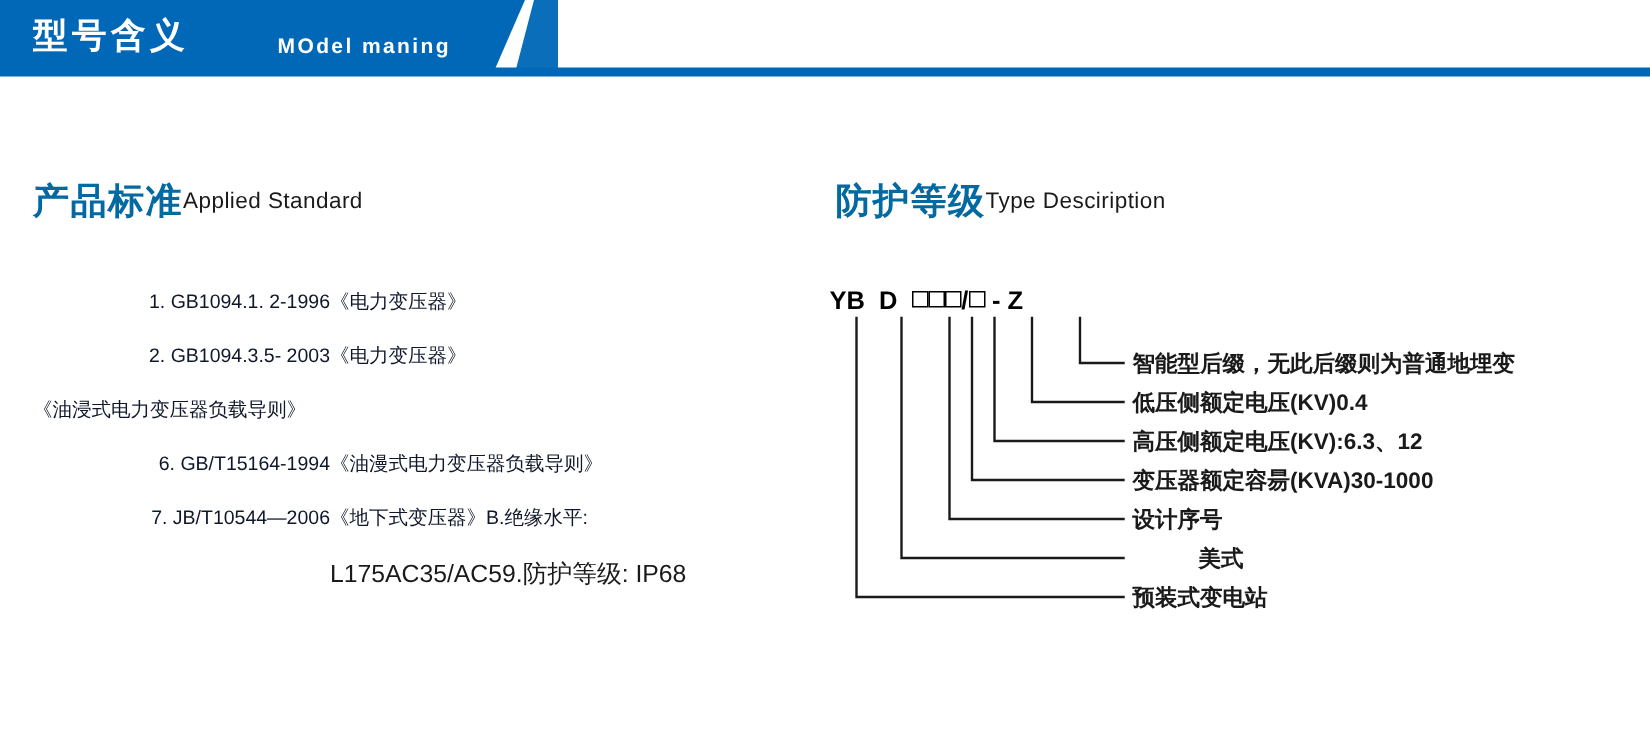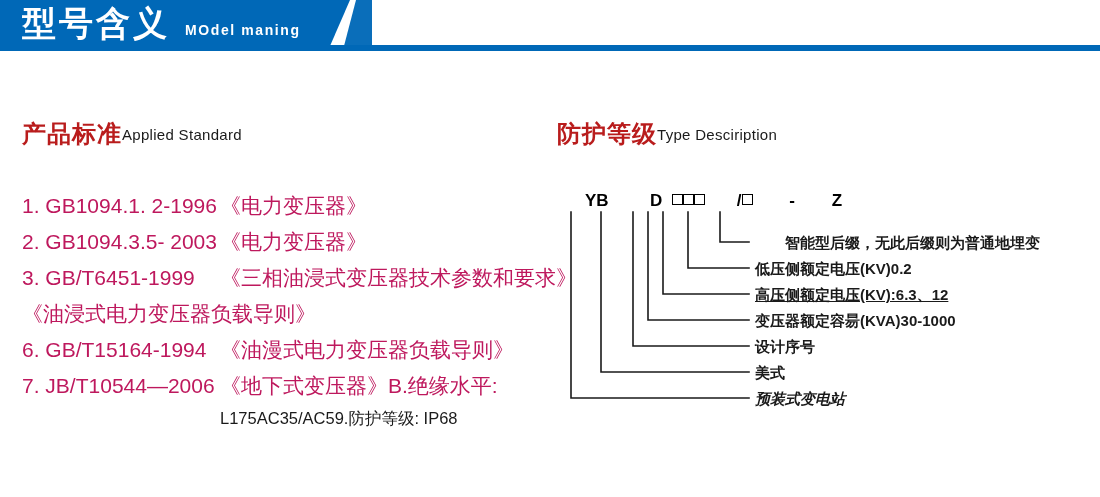--- a/index.html
+++ b/index.html
@@ -43,21 +43,21 @@
   .banner-underbar {
     position: absolute;
     left: 0; top: 45px;
     width: 1100px;
     height: 6px;
     background: #0068B7;
   }
   #banner-title-cn {
     position: absolute;
     left: 22px; top: 5px;
-    font-size: 34px;
+    font-size: 23px;
     font-weight: bold;
     color: #ffffff;
     letter-spacing: 3px;
     line-height: 36px;
     white-space: nowrap;
   }
   #banner-title-en {
     position: absolute;
     left: 185px; top: 21px;
     font-size: 14px;
@@ -70,21 +70,21 @@
   }
 
   
   .section-heading {
     position: absolute;
     white-space: nowrap;
   }
   .heading-cn {
     font-size: 24px;
     font-weight: bold;
-    color: #b91c1c;
+    color: #0369a1;
     letter-spacing: 1px;
     vertical-align: middle;
   }
   .heading-en {
     font-size: 15px;
     font-weight: normal;
     color: #1a1a1a;
     letter-spacing: 0.3px;
     vertical-align: middle;
   }
@@ -94,23 +94,24 @@
   
   #standards-list {
     position: absolute;
     left: 22px; top: 192px;
     width: 520px;
   }
   .std-row {
     display: flex;
     align-items: baseline;
     height: 36px;
-    font-size: 21px;
-    color: #be185d;
-    white-space: nowrap;
+    font-size: 13px;
+    color: #0f172a;
+    white-space: nowrap;
+    text-align: right;
   }
   .std-code {
     display: inline-block;
     width: 198px;
     flex: 0 0 198px;
   }
   .std-title { flex: 0 0 auto; }
   .std-row-cont {
     height: 40px;
     font-size: 16.5px;
@@ -128,21 +129,21 @@
   #code-string {
     position: absolute;
     left: 0; top: 0;
     font-size: 17px;
     font-weight: bold;
     color: #000;
     letter-spacing: 0px;
     white-space: nowrap;
     line-height: 22px;
   }
-  .code-seg { display: inline-block; margin-left: 32px; }
+  .code-seg { display: inline-block; }
   .code-box {
     display: inline-block;
     width: 11px;
     height: 11px;
     border: 1.7px solid #000;
     box-sizing: border-box;
     position: relative;
     top: -1px;
   }
 
@@ -190,24 +191,20 @@
 <div id="standards-list">
     <div class="std-row">
       <span class="std-code">1. GB1094.1. 2-1996</span>
       <span class="std-title">《电力变压器》</span>
     </div>
     <div class="std-row">
       <span class="std-code">2. GB1094.3.5- 2003</span>
       <span class="std-title">《电力变压器》</span>
     </div>
     <div class="std-row">
-      <span class="std-code">3. GB/T6451-1999</span>
-      <span class="std-title">《三相油浸式变压器技术参数和要求》</span>
-    </div>
-    <div class="std-row">
       <span class="std-title">《油浸式电力变压器负载导则》</span>
     </div>
     <div class="std-row">
       <span class="std-code">6. GB/T15164-1994</span>
       <span class="std-title">《油漫式电力变压器负载导则》</span>
     </div>
     <div class="std-row">
       <span class="std-code">7. JB/T10544—2006</span>
       <span class="std-title">《地下式变压器》B.绝缘水平:</span>
     </div>
@@ -235,21 +232,21 @@
 
       <path d="M 80 22 L 80 156 L 196 156"></path>
 
       <path d="M 48 22 L 48 182 L 196 182"></path>
 
       <path d="M 18 22 L 18 208 L 196 208"></path>
     </g>
   </svg>
 
   <div id="label-column">
-      <div class="type-label" style="top: 8px; margin-left: 30px;">智能型后缀，无此后缀则为普通地埋变</div>
-      <div class="type-label" style="top: 34px;">低压侧额定电压(KV)0.2</div>
-      <div class="type-label" style="top: 60px; text-decoration: underline;">高压侧额定电压(KV):6.3、12</div>
+      <div class="type-label" style="top: 8px;">智能型后缀，无此后缀则为普通地埋变</div>
+      <div class="type-label" style="top: 34px;">低压侧额定电压(KV)0.4</div>
+      <div class="type-label" style="top: 60px;">高压侧额定电压(KV):6.3、12</div>
       <div class="type-label" style="top: 86px;">变压器额定容昜(KVA)30-1000</div>
       <div class="type-label" style="top: 112px;">设计序号</div>
-      <div class="type-label" style="top: 138px;">美式</div>
-      <div class="type-label" style="top: 164px; font-style: italic;">预装式变电站</div>
+      <div class="type-label" style="top: 138px; margin-left: 44px;">美式</div>
+      <div class="type-label" style="top: 164px;">预装式变电站</div>
     </div>
 </div>
 
 </body></html>

